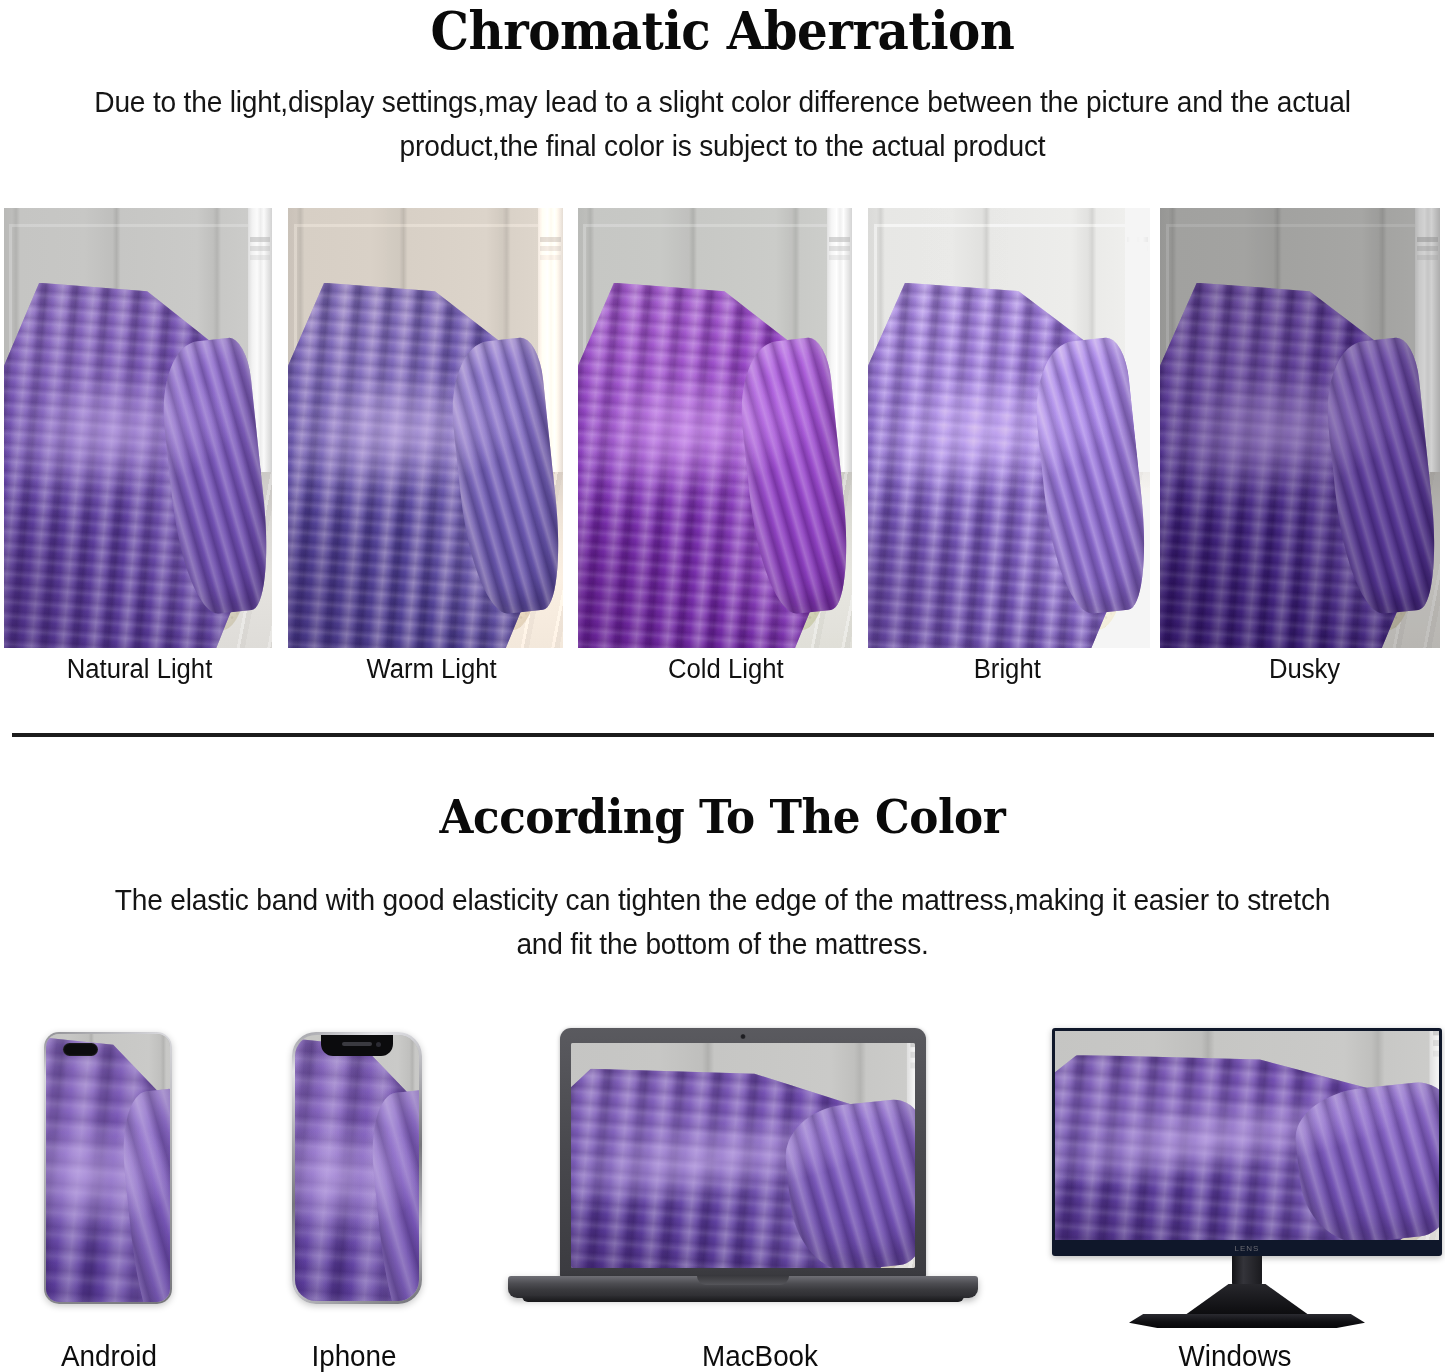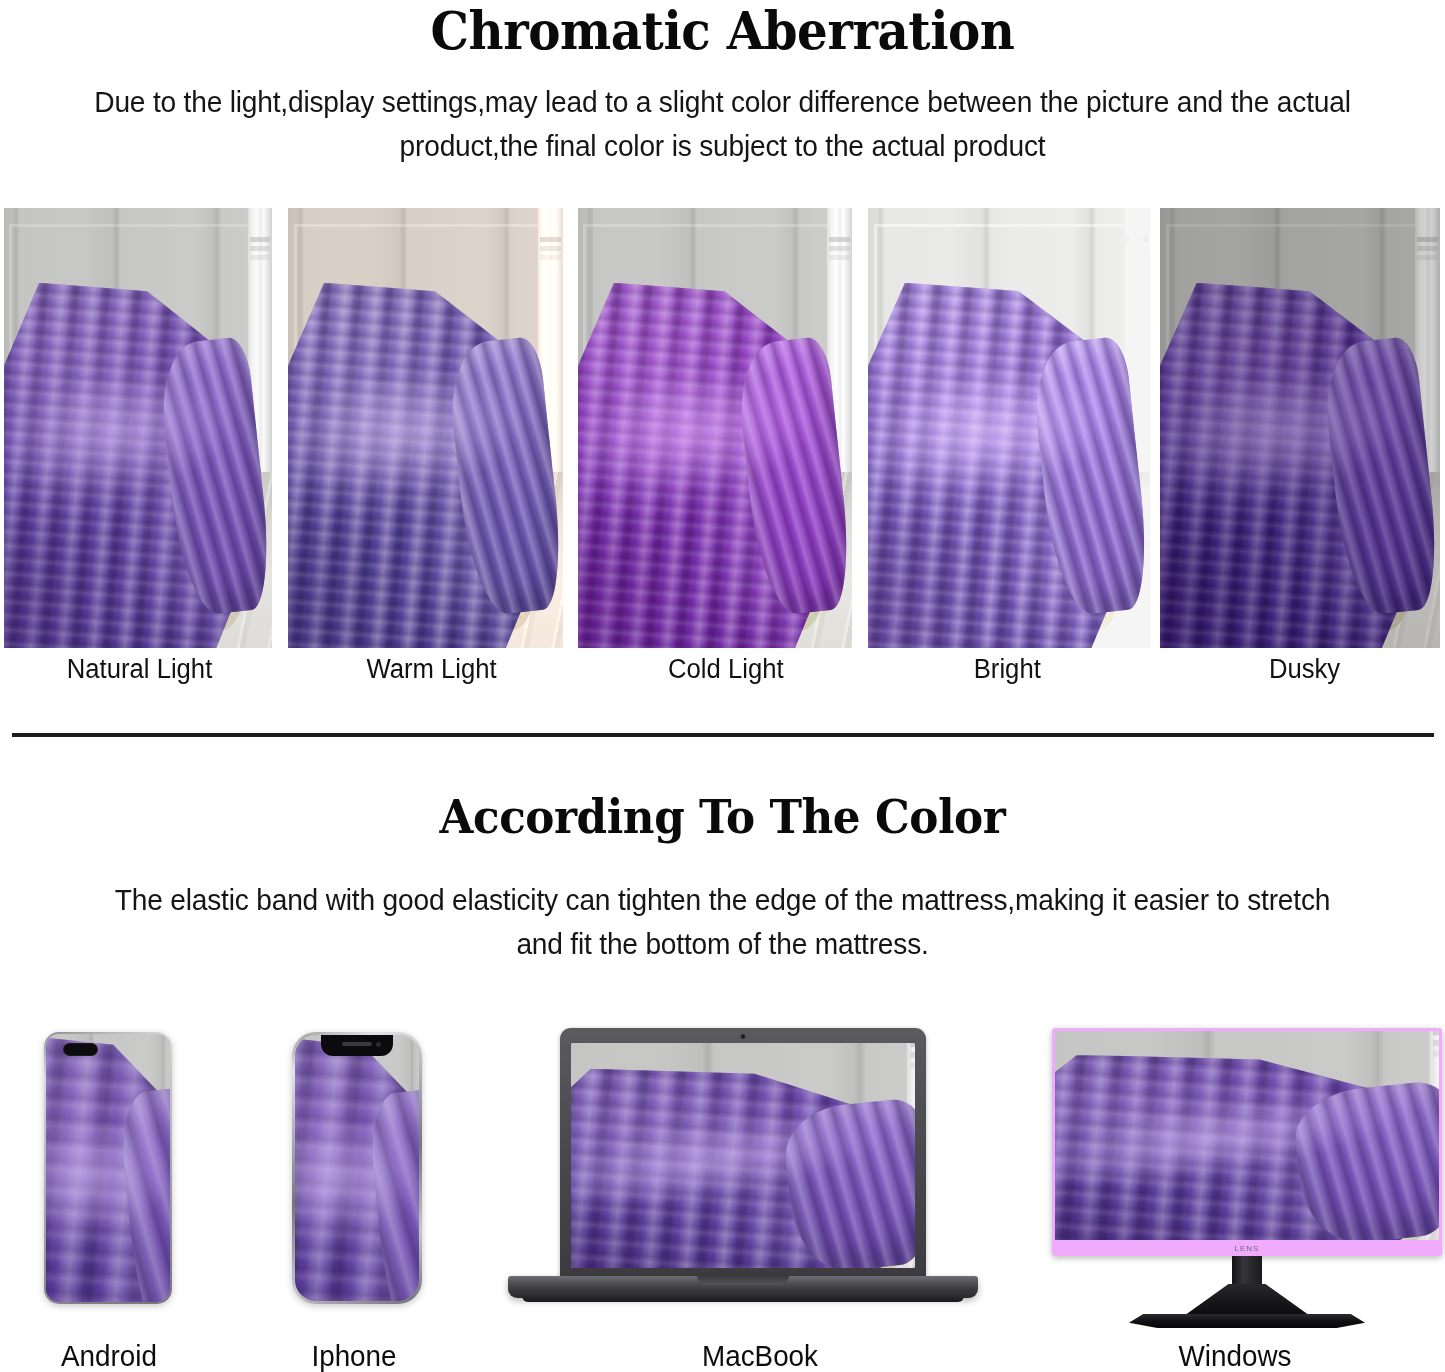--- a/index.html
+++ b/index.html
@@ -419,21 +419,21 @@
 
   
   #device-windows {
     left: 1052px; top: 8px;
     width: 390px; height: 300px;
   }
   #windows-panel {
     position: absolute;
     left: 0; top: 0;
     width: 390px; height: 228px;
-    background: #f0abfc;
+    background: #0f172a;
     padding: 3px 3px 16px 3px;
     border-radius: 3px;
     box-shadow: 0 2px 6px rgba(0,0,0,0.28);
   }
   #windows-panel .screen {
     position: relative;
     width: 100%; height: 100%;
     overflow: hidden;
     background: #b8b8b8;
   }

